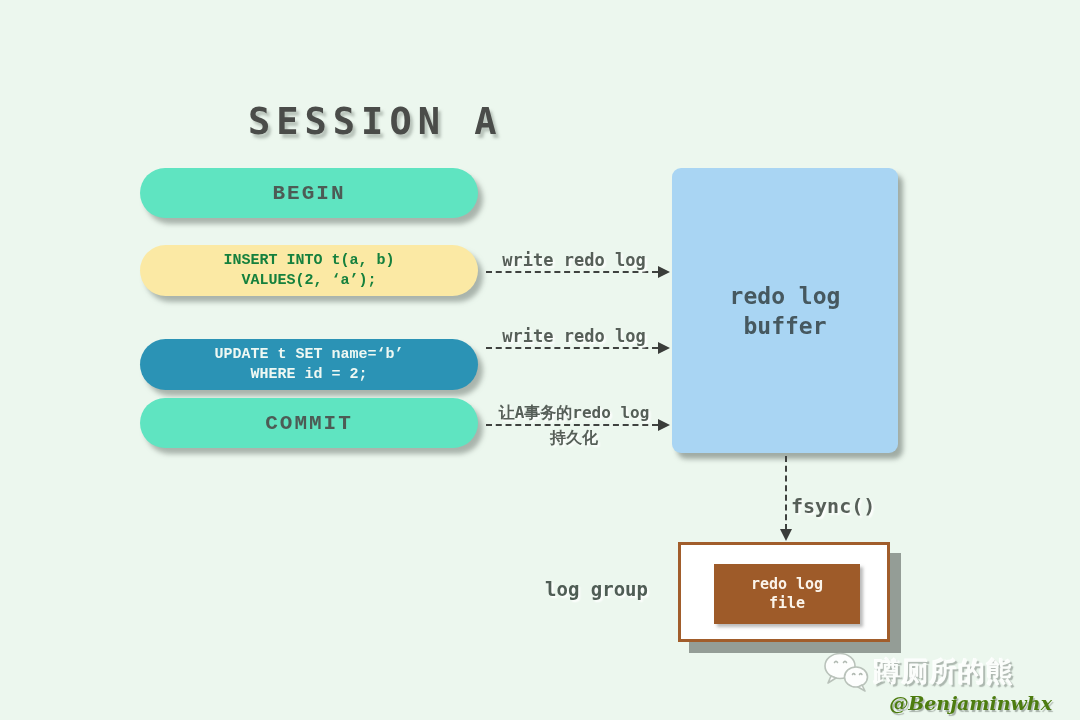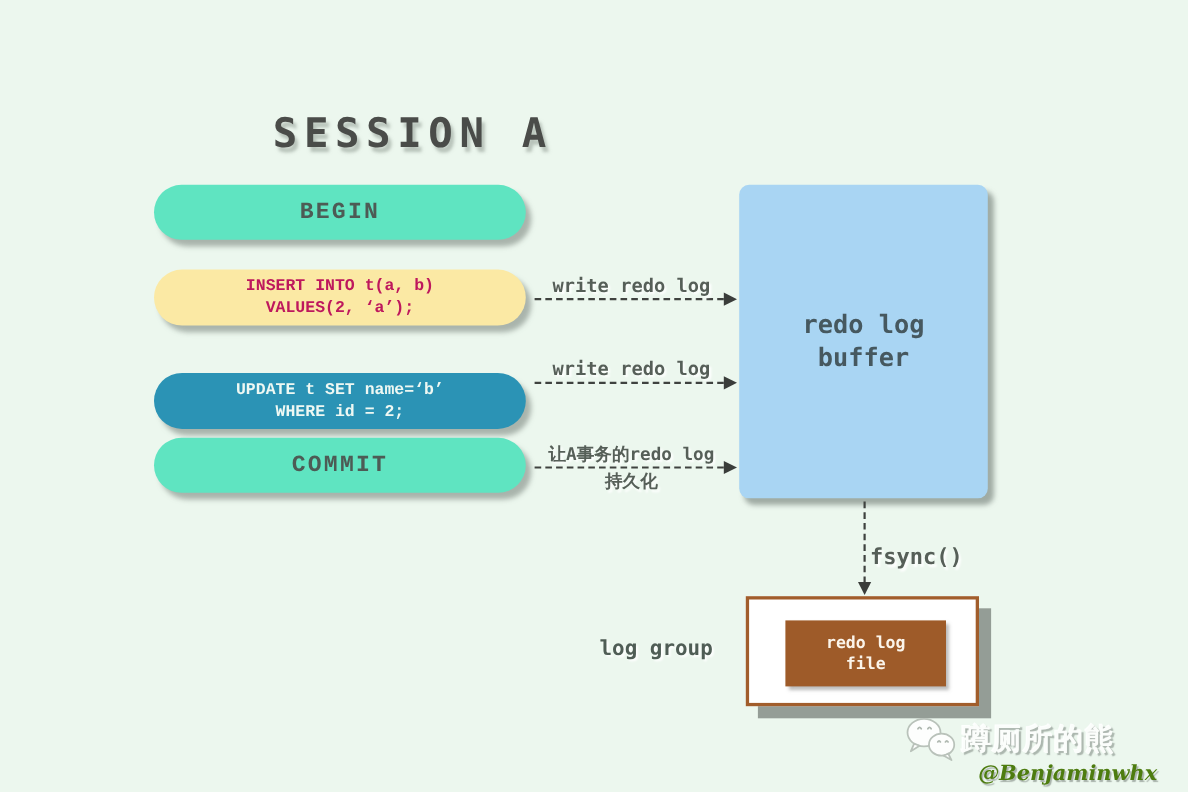--- a/index.html
+++ b/index.html
@@ -33,21 +33,21 @@
     border-radius: 26px;
     box-shadow: 5px 6px 5px rgba(115,126,118,0.55);
     display: flex;
     flex-direction: column;
     align-items: center;
     justify-content: center;
     text-align: center;
     font-family: Liberation Mono, monospace;
   }
   .pill-begin  { top: 168px; height: 50px; background: #5fe4c1; color: #4d5b55; font-size: 21px; font-weight: bold; letter-spacing: 2px; }
-  .pill-insert { top: 245px; height: 51px; background: #fbe9a4; color: #be185d; font-size: 15px; font-weight: bold; line-height: 20px; }
+  .pill-insert { top: 245px; height: 51px; background: #fbe9a4; color: #15803d; font-size: 15px; font-weight: bold; line-height: 20px; }
   .pill-update { top: 339px; height: 51px; background: #2b93b5; color: #eef8f3; font-size: 15px; font-weight: bold; line-height: 20px; }
   .pill-commit { top: 398px; height: 50px; background: #5fe4c1; color: #4d5b55; font-size: 21px; font-weight: bold; letter-spacing: 2px; }
 
   
   .h-arrow {
     position: absolute;
     left: 486px;
     width: 172px;
     height: 0;
     border-top: 2px dashed #3f423f;

